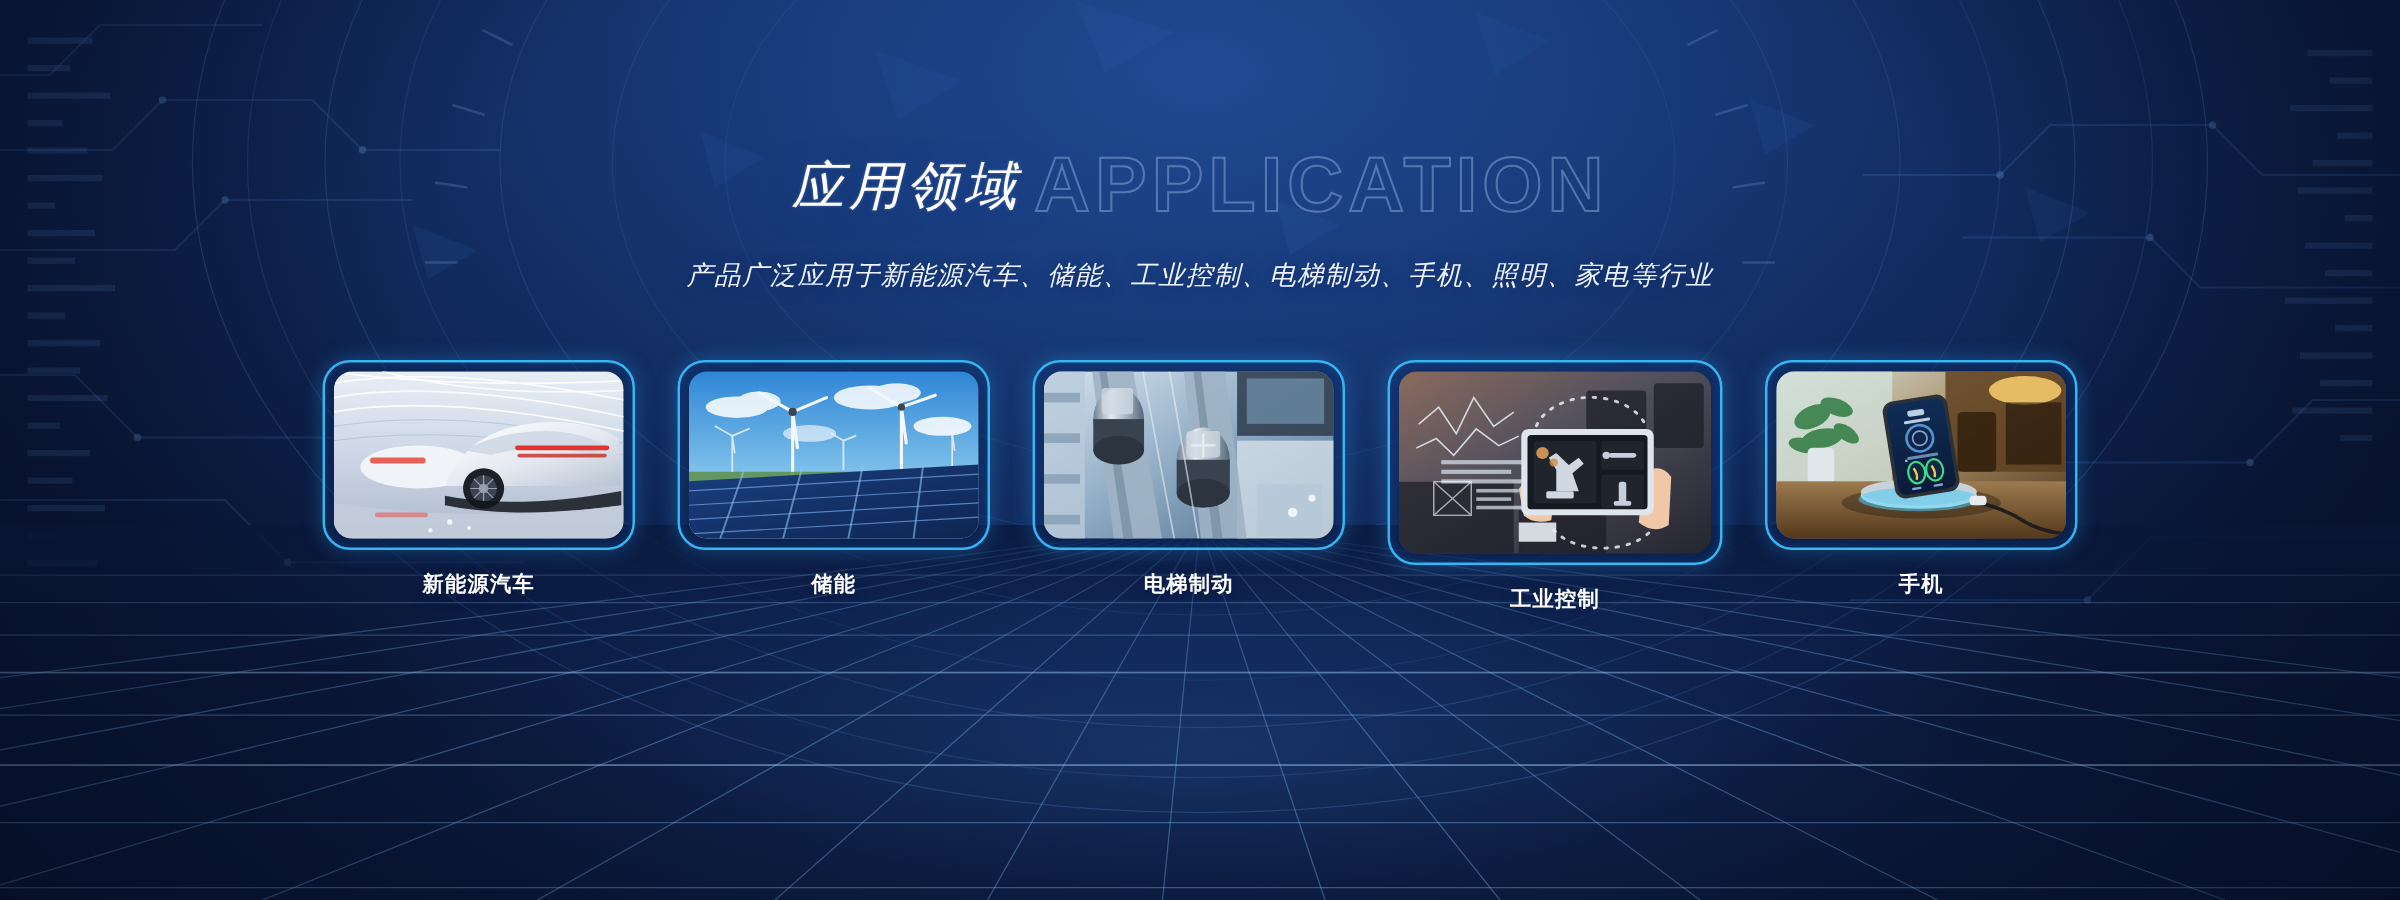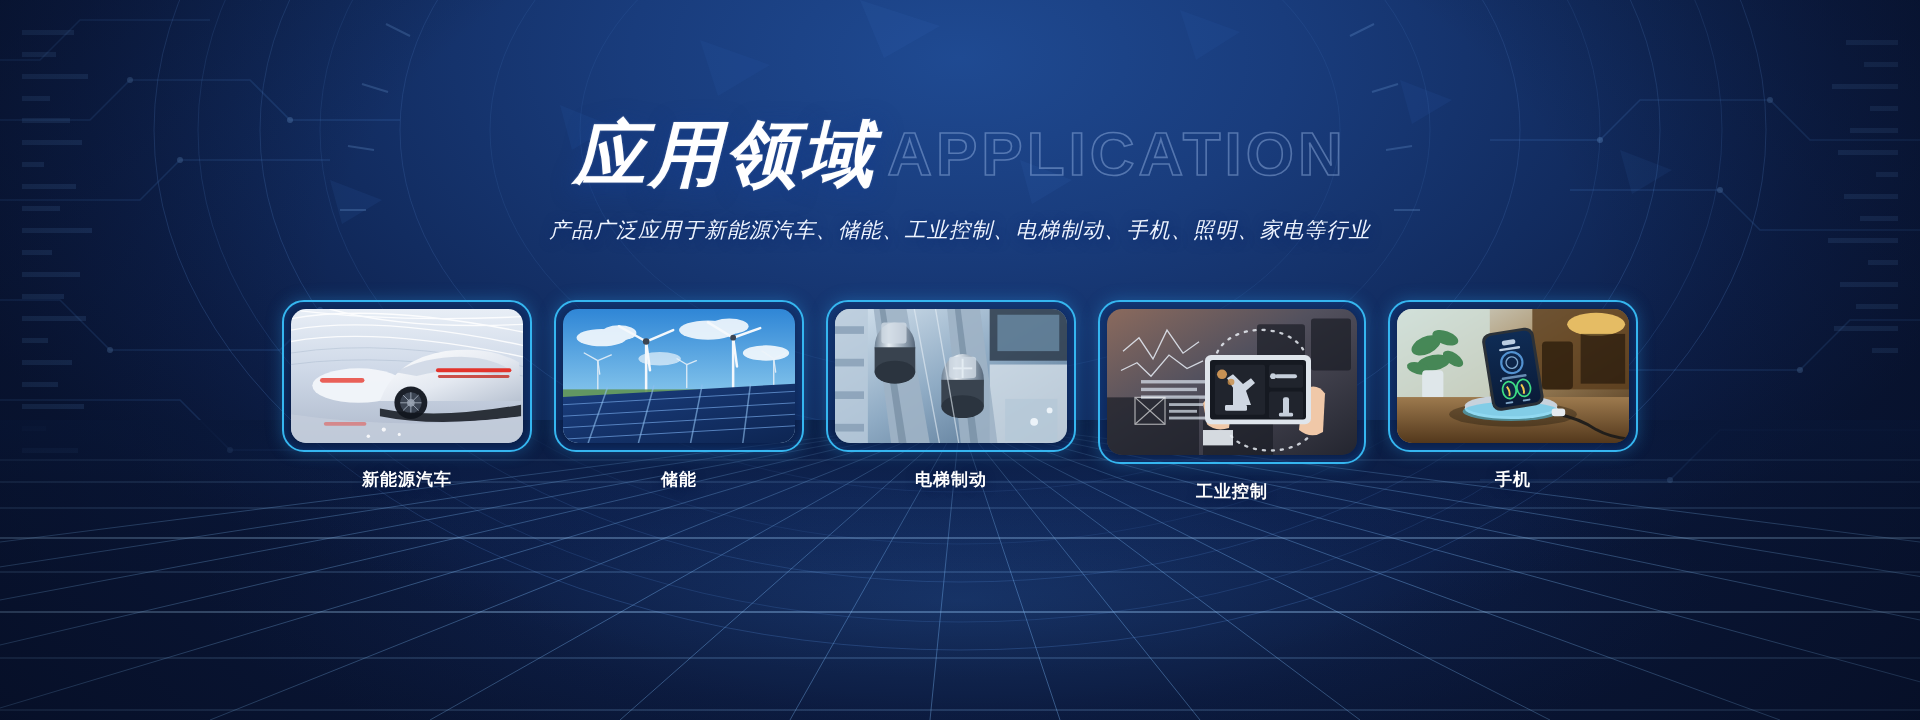--- a/index.html
+++ b/index.html
@@ -62,21 +62,21 @@
     position:absolute; left:50%; bottom:-60px; transform:translateX(-50%);
     width:1500px; height:300px;
     background:radial-gradient(ellipse at 50% 40%, rgba(62,132,226,.22) 0%, rgba(40,90,180,.08) 45%, rgba(0,0,0,0) 72%);
     pointer-events:none;
   }
 
   
   .header { position:absolute; left:0; top:118px; width:1920px; text-align:center; z-index:6; }
   .title-row { display:inline-flex; align-items:center; justify-content:center; gap:10px; }
   .title-cn {
-    font-size:72px; font-weight:700; color:#ffffff; letter-spacing:4px;
+    font-size:42px; font-weight:400; color:#ffffff; letter-spacing:4px;
     line-height:1; font-style:italic;
     text-shadow:0 4px 22px rgba(20,60,140,.85), 0 0 2px rgba(255,255,255,.4);
     font-family:"Liberation Sans","DejaVu Sans",sans-serif;
   }
   .title-en {
     font-size:62px; font-weight:700; letter-spacing:4px; line-height:1;
     color:transparent;
     -webkit-text-stroke:1.6px rgba(167,196,242,.55);
     font-family:"Liberation Sans",sans-serif;
     margin-left:0;
@@ -85,23 +85,23 @@
   .subtitle {
     margin-top:26px;
     font-size:21px; font-weight:400; font-style:italic; color:#eef4ff;
     letter-spacing:1.2px;
     text-shadow:0 2px 12px rgba(10,40,110,.9);
     font-family:"Liberation Sans","DejaVu Sans",sans-serif;
   }
 
   
   .cards {
-    position:absolute; left:0; top:300px; width:1920px;
+    position:absolute; left:0; top:288px; width:1920px;
     display:flex; justify-content:center; align-items:flex-start;
-    gap:22px; z-index:7;
+    gap:34px; z-index:7;
   }
   .card { width:250px; display:flex; flex-direction:column; align-items:center; }
   .card.big { width:268px; }
 
   .frame {
     width:100%; height:152px;
     border:2.5px solid #35b6f0;
     border-radius:22px;
     padding:7px;
     box-shadow:0 0 16px rgba(45,160,235,.35), inset 0 0 10px rgba(20,80,160,.45);

